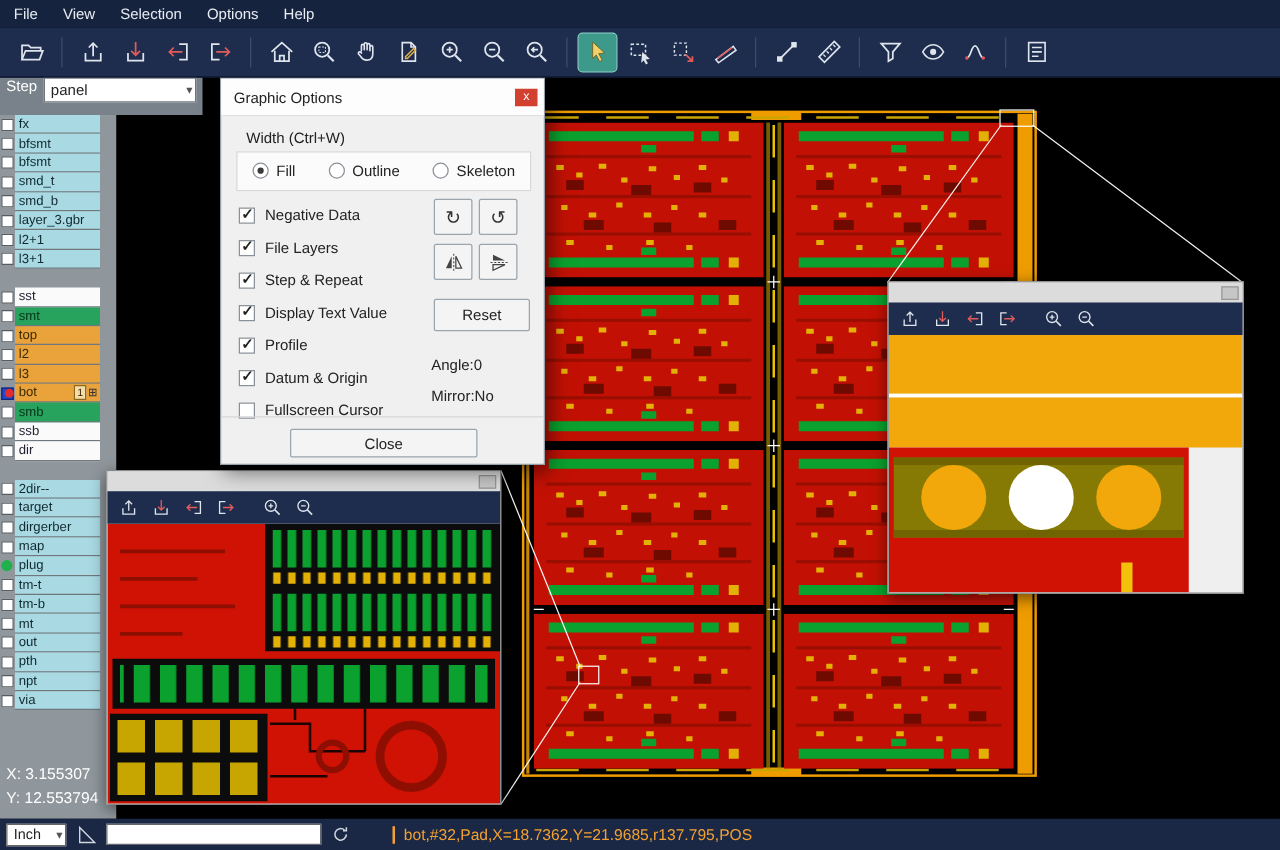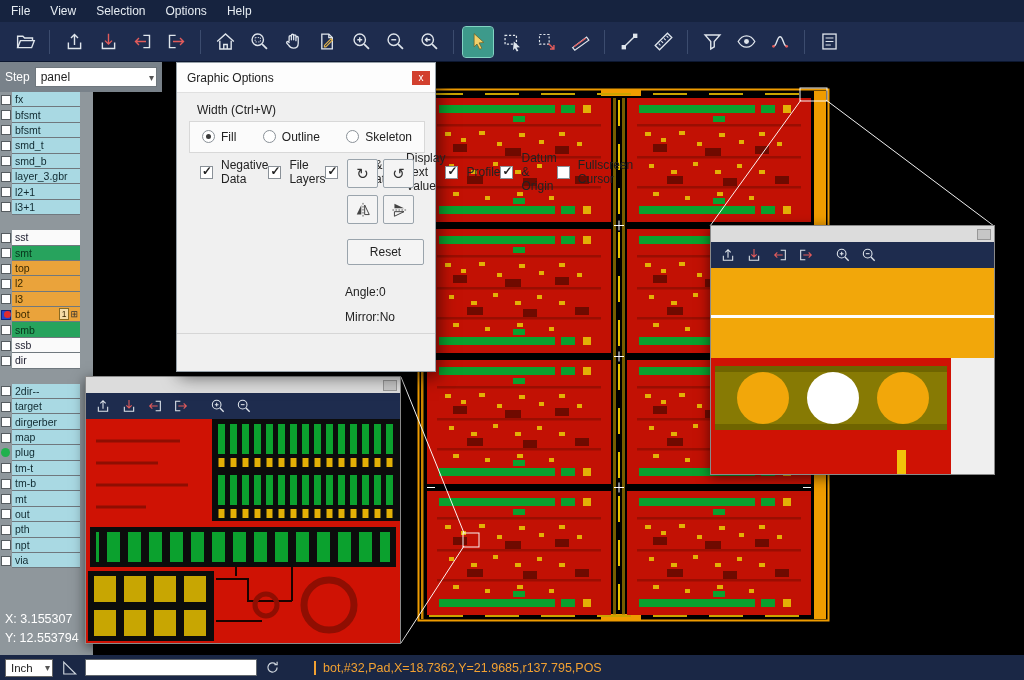--- a/index.html
+++ b/index.html
@@ -11,21 +11,21 @@
   .menu-item{color:#e6ecf2;font-size:12px;padding:3px 10px;cursor:default}
 
   
   .toolbar{position:absolute;top:22px;left:0;width:1024px;height:40px;background:#1e2c4e;display:flex;align-items:center;padding-left:8px;z-index:40;border-bottom:1px solid #0c1730}
   .tb-btn{width:30px;height:30px;margin:0 2px;background:transparent;border:none;display:flex;align-items:center;justify-content:center;border-radius:3px;cursor:pointer;flex:none}
   .tb-btn.active{background:#3d9a8b;outline:1px solid #82d4c3}
   .tb-btn .icon{width:21px;height:21px;display:block}
   .tb-sep{width:1px;height:24px;background:#3c4c6e;margin:0 7px;flex:none}
 
   
-  .step-bar{position:absolute;top:62px;left:0;width:162px;height:30px;background:#79828a;display:flex;align-items:center;gap:5px;padding:0 5px;z-index:15}
+  .step-bar{position:absolute;top:62px;left:0;width:162px;height:30px;background:#79828a;display:flex;align-items:flex-start;gap:5px;padding:0 5px;z-index:15}
   .step-label{color:#fff;font-size:12px}
   .step-select{flex:1;height:20px;background:#fff;border:1px solid #6f777d;font-size:12px;display:flex;align-items:center;justify-content:space-between;padding:0 2px 0 5px;color:#222;cursor:pointer}
   .step-chevron{color:#555;font-size:10px}
   .sidebar{position:absolute;top:92px;left:0;width:93px;height:563px;background:#8f979c;z-index:15}
   .layer-row{display:flex;align-items:stretch;height:15.4px;cursor:pointer}
   .layer-row.gap{margin-top:15px}
   .layer-check{width:12px;position:relative;display:flex;align-items:center;justify-content:center;flex:none}
   .layer-check::before{content:"";width:8px;height:8px;background:#fff;border:1px solid #565c60}
   .layer-check.ind-red::before{background:#2746c8;border-color:#10267a}
   .layer-check.ind-red::after{content:"";position:absolute;width:7px;height:7px;border-radius:50%;background:#e22c2c;left:4px;top:4px}
@@ -49,21 +49,21 @@
 
   
   .dialog{position:absolute;left:176px;top:62px;width:260px;height:310px;background:#f0f0f0;border:1px solid #96a0a8;box-shadow:3px 5px 16px rgba(0,0,0,.55);z-index:30;font-size:12px;color:#222}
   .dialog-title{height:30px;background:#fdfdfd;display:flex;align-items:center;padding-left:10px;border-bottom:1px solid #e0e0e0;cursor:move}
   .dialog-close{margin-left:auto;width:18px;height:14px;background:#d2402f;color:#fff;font-size:10px;line-height:13px;text-align:center;margin-right:5px;cursor:pointer}
   .width-label{position:absolute;left:20px;top:40px}
   .radio-group{position:absolute;left:12px;top:58px;width:236px;height:32px;background:#fbfbfb;border:1px solid #d8d8d8;display:flex;align-items:center;justify-content:space-between;padding:0 12px}
   .radio-item{display:flex;gap:6px;cursor:pointer}
   .radio-dot{width:13px;height:13px;border-radius:50%;background:#fff;border:1px solid #8a9198;position:relative;flex:none}
   .radio-dot.sel::after{content:"";position:absolute;inset:3px;border-radius:50%;background:#3a3a3a}
-  .check-list{position:absolute;left:23px;top:96px;display:flex;flex-direction:row}
+  .check-list{position:absolute;left:14px;top:96px;display:flex;flex-direction:column}
   .check-item{display:flex;align-items:center;gap:8px;height:26px;cursor:pointer}
   .check-box{width:13px;height:13px;background:#fff;border:1px solid #8a9198;position:relative;flex:none}
   .check-box.checked::after{content:"✓";position:absolute;left:1px;top:-3px;font-size:12px;font-weight:bold;color:#222}
   .xf-grid{position:absolute;left:170px;top:96px;display:grid;grid-template-columns:31px 31px;grid-auto-rows:29px;gap:7px 5px}
   .xf-btn{background:#f4f4f4;border:1px solid #9aa4ac;display:flex;align-items:center;justify-content:center;font-size:15px;color:#333;cursor:pointer;border-radius:2px}
   .reset-btn{position:absolute;left:170px;top:176px;width:77px;height:26px;background:#f4f4f4;border:1px solid #9aa4ac;font-size:12px;color:#222;cursor:pointer;border-radius:2px}
   .angle-text{position:absolute;left:168px;top:222px}
   .mirror-text{position:absolute;left:168px;top:247px}
   .dialog-footer-line{position:absolute;left:0;top:270px;width:100%;border-top:1px solid #d6d6d6}
   .close-btn{position:absolute;left:55px;top:280px;width:150px;height:23px;background:#f4f4f4;border:1px solid #9aa4ac;font-size:12px;color:#222;cursor:pointer;border-radius:2px}
@@ -668,20 +668,21 @@
     <button class="xf-btn">
         <svg width="20" height="20" viewBox="0 0 24 24">
           <use href="#sym-flip-v"></use>
         </svg>
       </button>
   </div>
   <button class="reset-btn">Reset</button>
   <div class="angle-text">Angle:0</div>
   <div class="mirror-text">Mirror:No</div>
   <div class="dialog-footer-line"></div>
+  <button class="close-btn">Close</button>
 </div>
 
 <div class="magwin magwin1">
   <div class="magwin-title">
     <span class="magwin-menubtn"></span>
   </div>
   <div class="magwin-toolbar">
       <button class="tb-btn">
         <svg class="icon" viewBox="0 0 24 24">
           <use href="#sym-import-up"></use>

